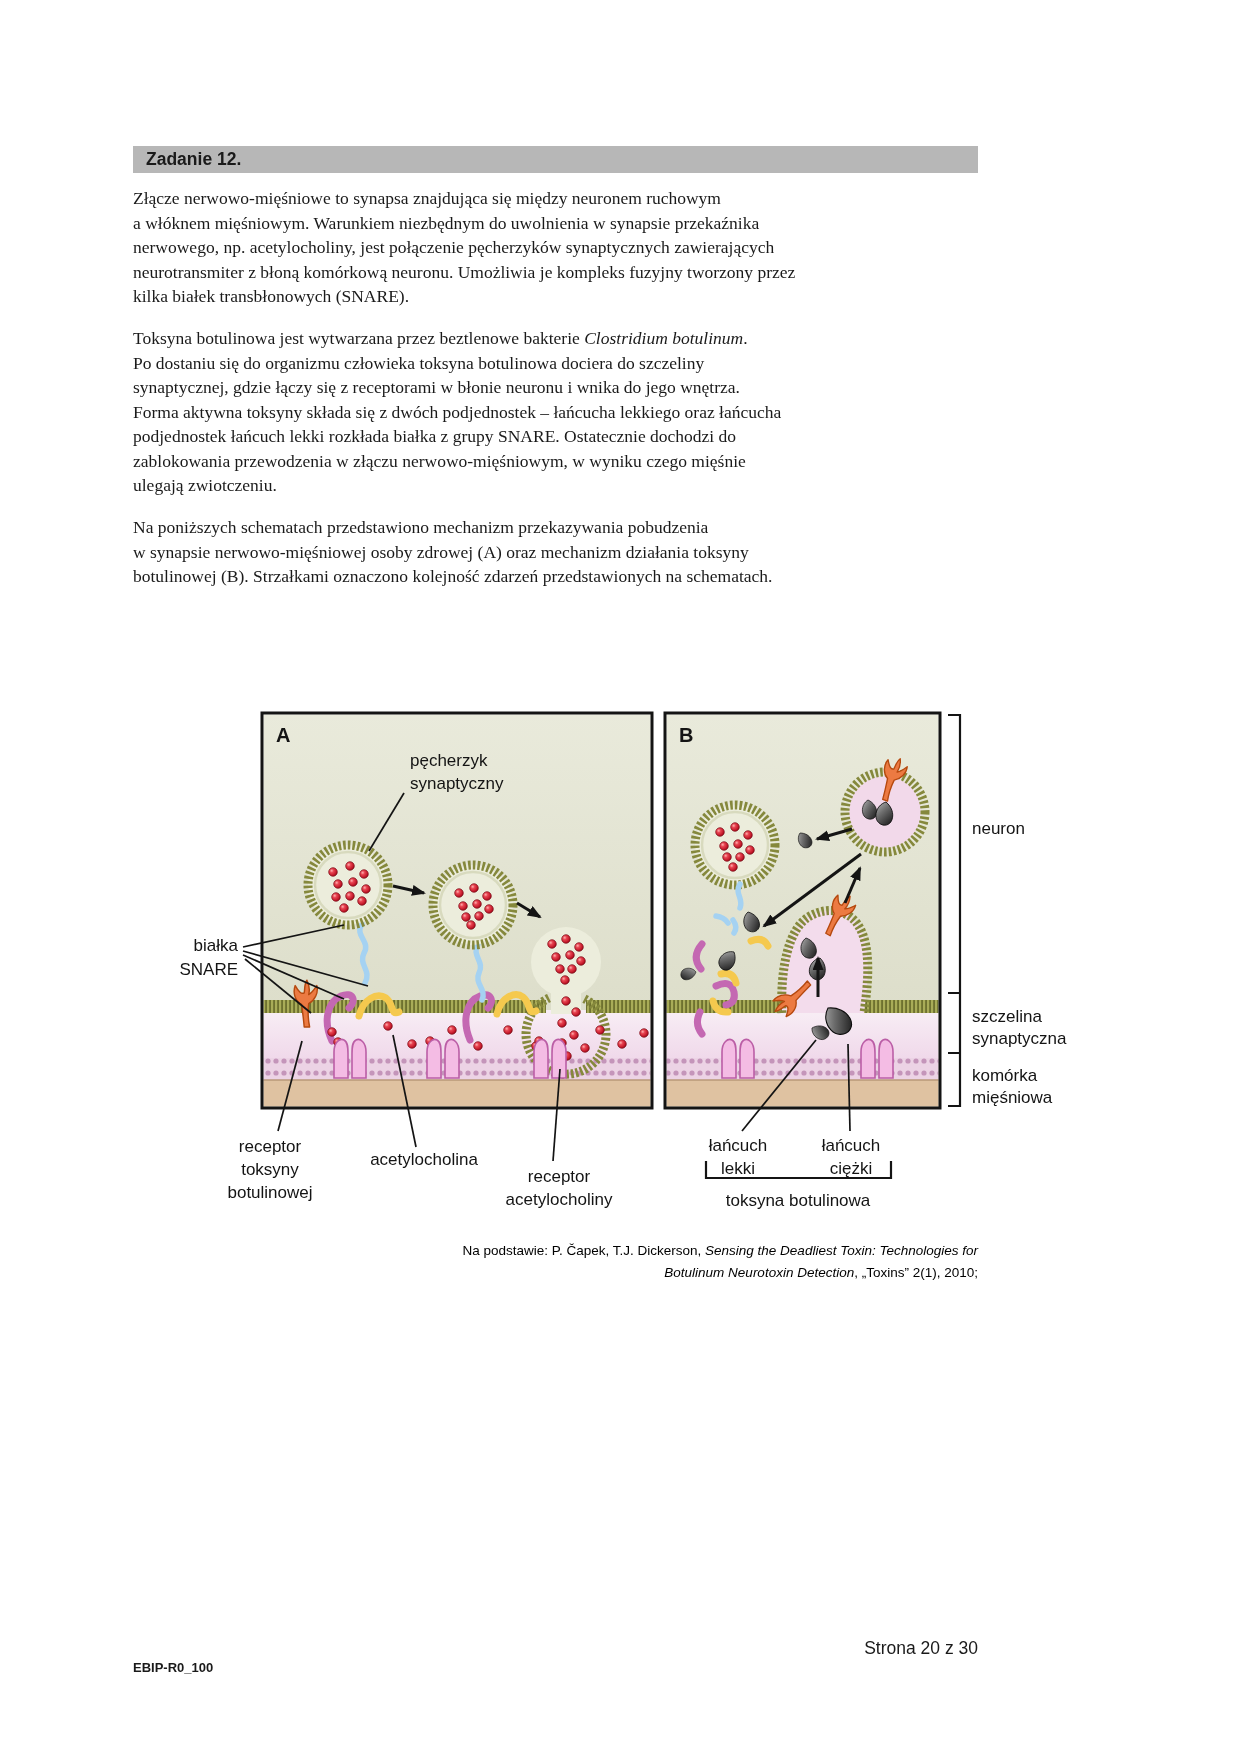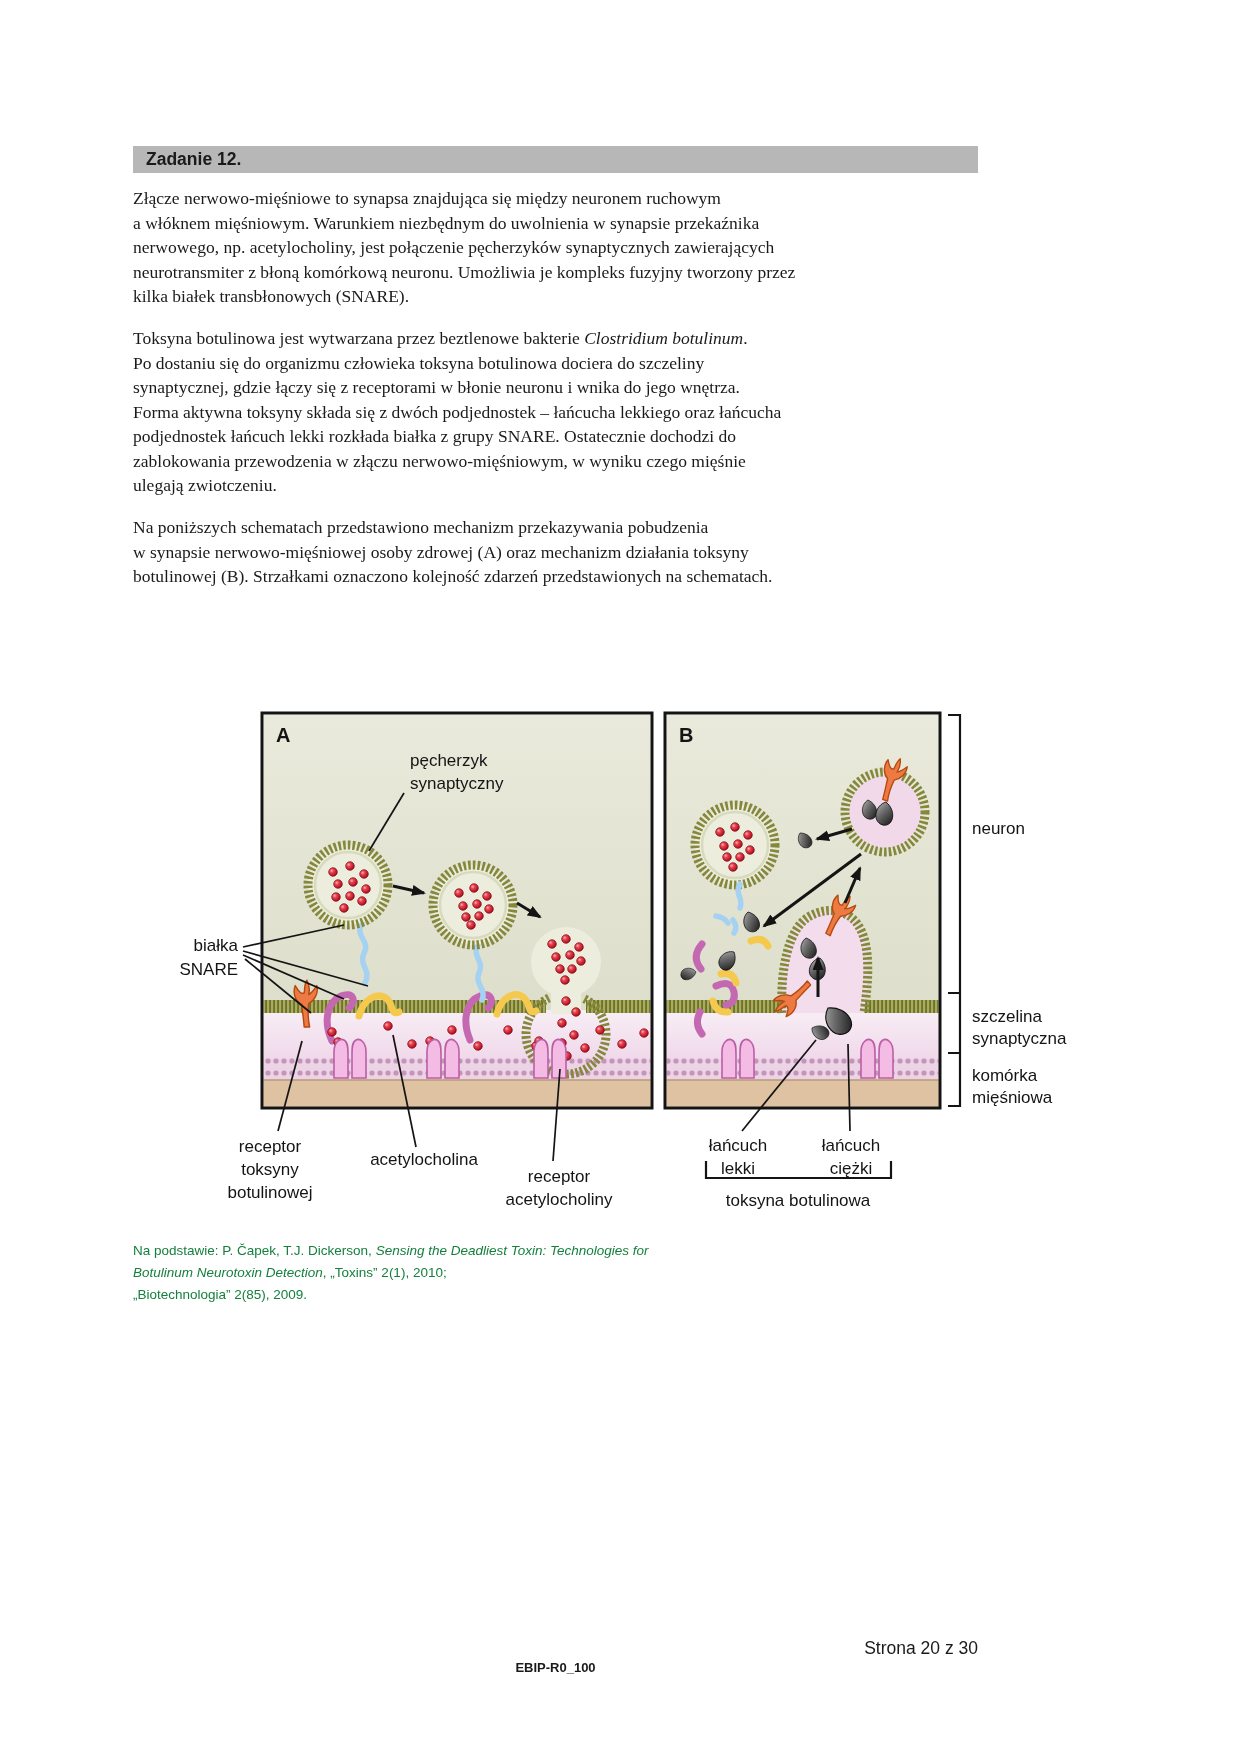--- a/index.html
+++ b/index.html
@@ -20,28 +20,28 @@
   .flabel{font-size:17px;}
   .fletter{font-size:20px;font-weight:bold;}
   .dot{fill:url(#dotG);stroke:#7d0d18;stroke-width:.7;}
   .ptr{stroke:#141414;stroke-width:1.7;fill:none;}
   .arr{stroke:#141414;stroke-width:3;fill:none;}
   .brk{stroke:#141414;stroke-width:2.2;fill:none;}
   .snB{stroke:#a5d2f2;stroke-width:5.5;fill:none;stroke-linecap:round;}
   .snP{stroke:#c468b2;stroke-width:7;fill:none;stroke-linecap:round;}
   .snY{stroke:#f5c94e;stroke-width:7;fill:none;stroke-linecap:round;}
   .source{
-    position:absolute;left:133px;top:1240px;width:845px;text-align:left;
-    font-size:13.5px;line-height:22px;color:#15803d;
+    position:absolute;left:133px;top:1240px;width:845px;text-align:right;
+    font-size:13.5px;line-height:22px;color:#000000;
   }
   .footer-page{
     position:absolute;left:133px;top:1638px;width:845px;text-align:right;font-size:17.5px;
   }
   .footer-code{
-    position:absolute;left:133px;top:1660px;width:845px;text-align:center;
+    position:absolute;left:133px;top:1660px;width:845px;text-align:left;
     font-size:13px;font-weight:bold;
   }
 </style>
 </head>
 <body>
 
 <div class="page">
 
   <div class="content">
     <div class="task-heading">Zadanie 12.</div>
@@ -316,19 +316,18 @@
     <path class="ptr" d="M816,1040 L742,1131"></path>
     <path class="ptr" d="M848,1044 L850,1131"></path>
     <path class="brk" d="M706,1161 L706,1178 L891,1178 L891,1161" stroke-width="2"></path>
     <text class="flabel" x="798" y="1206" text-anchor="middle">toksyna botulinowa</text>
   </svg>
   </div>
 
   <div class="source">
     <div><span>Na podstawie: P. Čapek, T.J. Dickerson, </span><span class="it">Sensing the Deadliest Toxin: Technologies for</span></div>
     <div><span class="it">Botulinum Neurotoxin Detection</span><span>, „Toxins” 2(1), 2010;</span></div>
-    <div><span>„Biotechnologia” 2(85), 2009.</span></div>
   </div>
 
   <div class="footer-page">Strona 20 z 30</div>
   <div class="footer-code">EBIP-R0_100</div>
 
 </div>
 
 </body></html>

